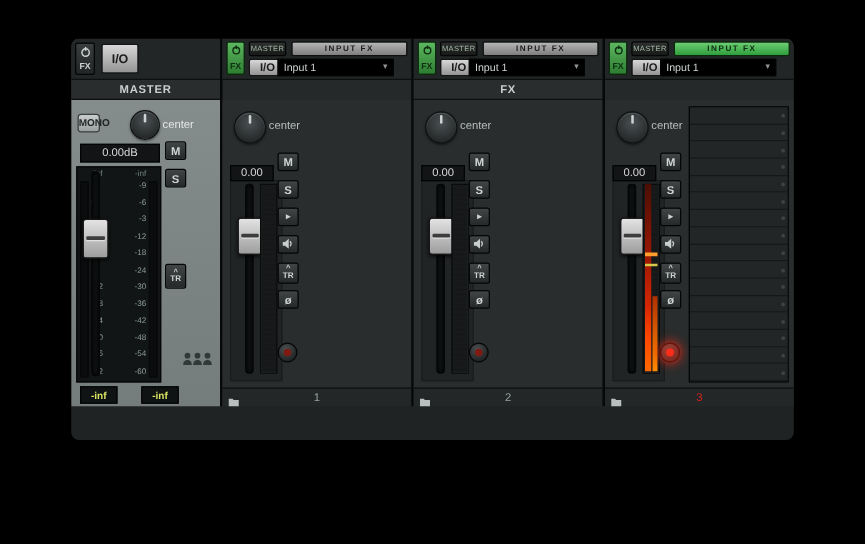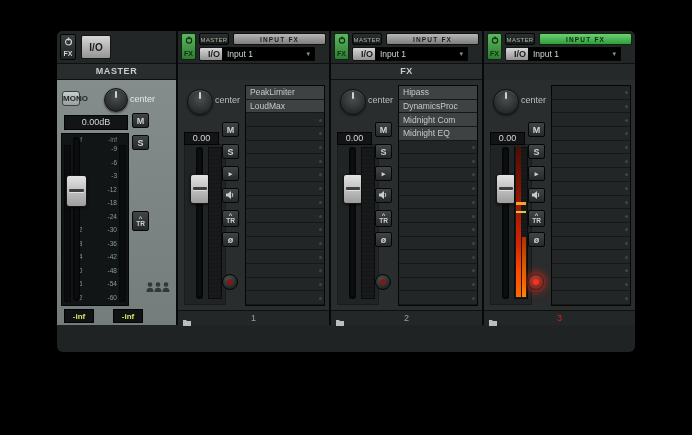--- a/index.html
+++ b/index.html
@@ -266,38 +266,20 @@
           </div>
           <div class="btn3d sq tr2" style="left:44px;top:130px;height:17px;">
             <span class="cup">^</span>
             <span class="trl">TR</span>
           </div>
           <div class="btn3d sq" style="left:44px;top:152px;font-size:9px;">ø</div>
           <div class="groove" style="left:19px;top:68px;width:5px;height:150px;"></div>
           <div class="fhandle" style="left:12px;top:94px;width:18px;height:28px;"></div>
           <div class="meter" style="left:31px;top:68px;width:12px;height:150px;"></div>
           <div class="rec" style="left:44px;top:194px;"></div>
-          <div class="fxlist">
-              <div class="fxrow filled">PeakLimiter</div>
-              <div class="fxrow filled">LoudMax</div>
-              <div class="fxrow empty"></div>
-              <div class="fxrow empty"></div>
-              <div class="fxrow empty"></div>
-              <div class="fxrow empty"></div>
-              <div class="fxrow empty"></div>
-              <div class="fxrow empty"></div>
-              <div class="fxrow empty"></div>
-              <div class="fxrow empty"></div>
-              <div class="fxrow empty"></div>
-              <div class="fxrow empty"></div>
-              <div class="fxrow empty"></div>
-              <div class="fxrow empty"></div>
-              <div class="fxrow empty"></div>
-              <div class="fxrow empty"></div>
-            </div>
         </div>
         <div class="sfoot">
           <span class="foldico">
             <svg width="10" height="9" viewBox="0 0 10 9">
                 <path d="M1,2 h3 l1,1 h4 v5 h-8 z" fill="#b9bebe"></path>
               </svg>
           </span>
           <span class="tnum" style="color: rgb(154, 160, 160);">1</span>
         </div>
       </div>
@@ -338,38 +320,20 @@
           </div>
           <div class="btn3d sq tr2" style="left:44px;top:130px;height:17px;">
             <span class="cup">^</span>
             <span class="trl">TR</span>
           </div>
           <div class="btn3d sq" style="left:44px;top:152px;font-size:9px;">ø</div>
           <div class="groove" style="left:19px;top:68px;width:5px;height:150px;"></div>
           <div class="fhandle" style="left:12px;top:94px;width:18px;height:28px;"></div>
           <div class="meter" style="left:31px;top:68px;width:12px;height:150px;"></div>
           <div class="rec" style="left:44px;top:194px;"></div>
-          <div class="fxlist">
-              <div class="fxrow filled">Hipass</div>
-              <div class="fxrow filled">DynamicsProc</div>
-              <div class="fxrow filled">Midnight Com</div>
-              <div class="fxrow filled">Midnight EQ</div>
-              <div class="fxrow empty"></div>
-              <div class="fxrow empty"></div>
-              <div class="fxrow empty"></div>
-              <div class="fxrow empty"></div>
-              <div class="fxrow empty"></div>
-              <div class="fxrow empty"></div>
-              <div class="fxrow empty"></div>
-              <div class="fxrow empty"></div>
-              <div class="fxrow empty"></div>
-              <div class="fxrow empty"></div>
-              <div class="fxrow empty"></div>
-              <div class="fxrow empty"></div>
-            </div>
         </div>
         <div class="sfoot">
           <span class="foldico">
             <svg width="10" height="9" viewBox="0 0 10 9">
                 <path d="M1,2 h3 l1,1 h4 v5 h-8 z" fill="#b9bebe"></path>
               </svg>
           </span>
           <span class="tnum" style="color: rgb(154, 160, 160);">2</span>
         </div>
       </div>

